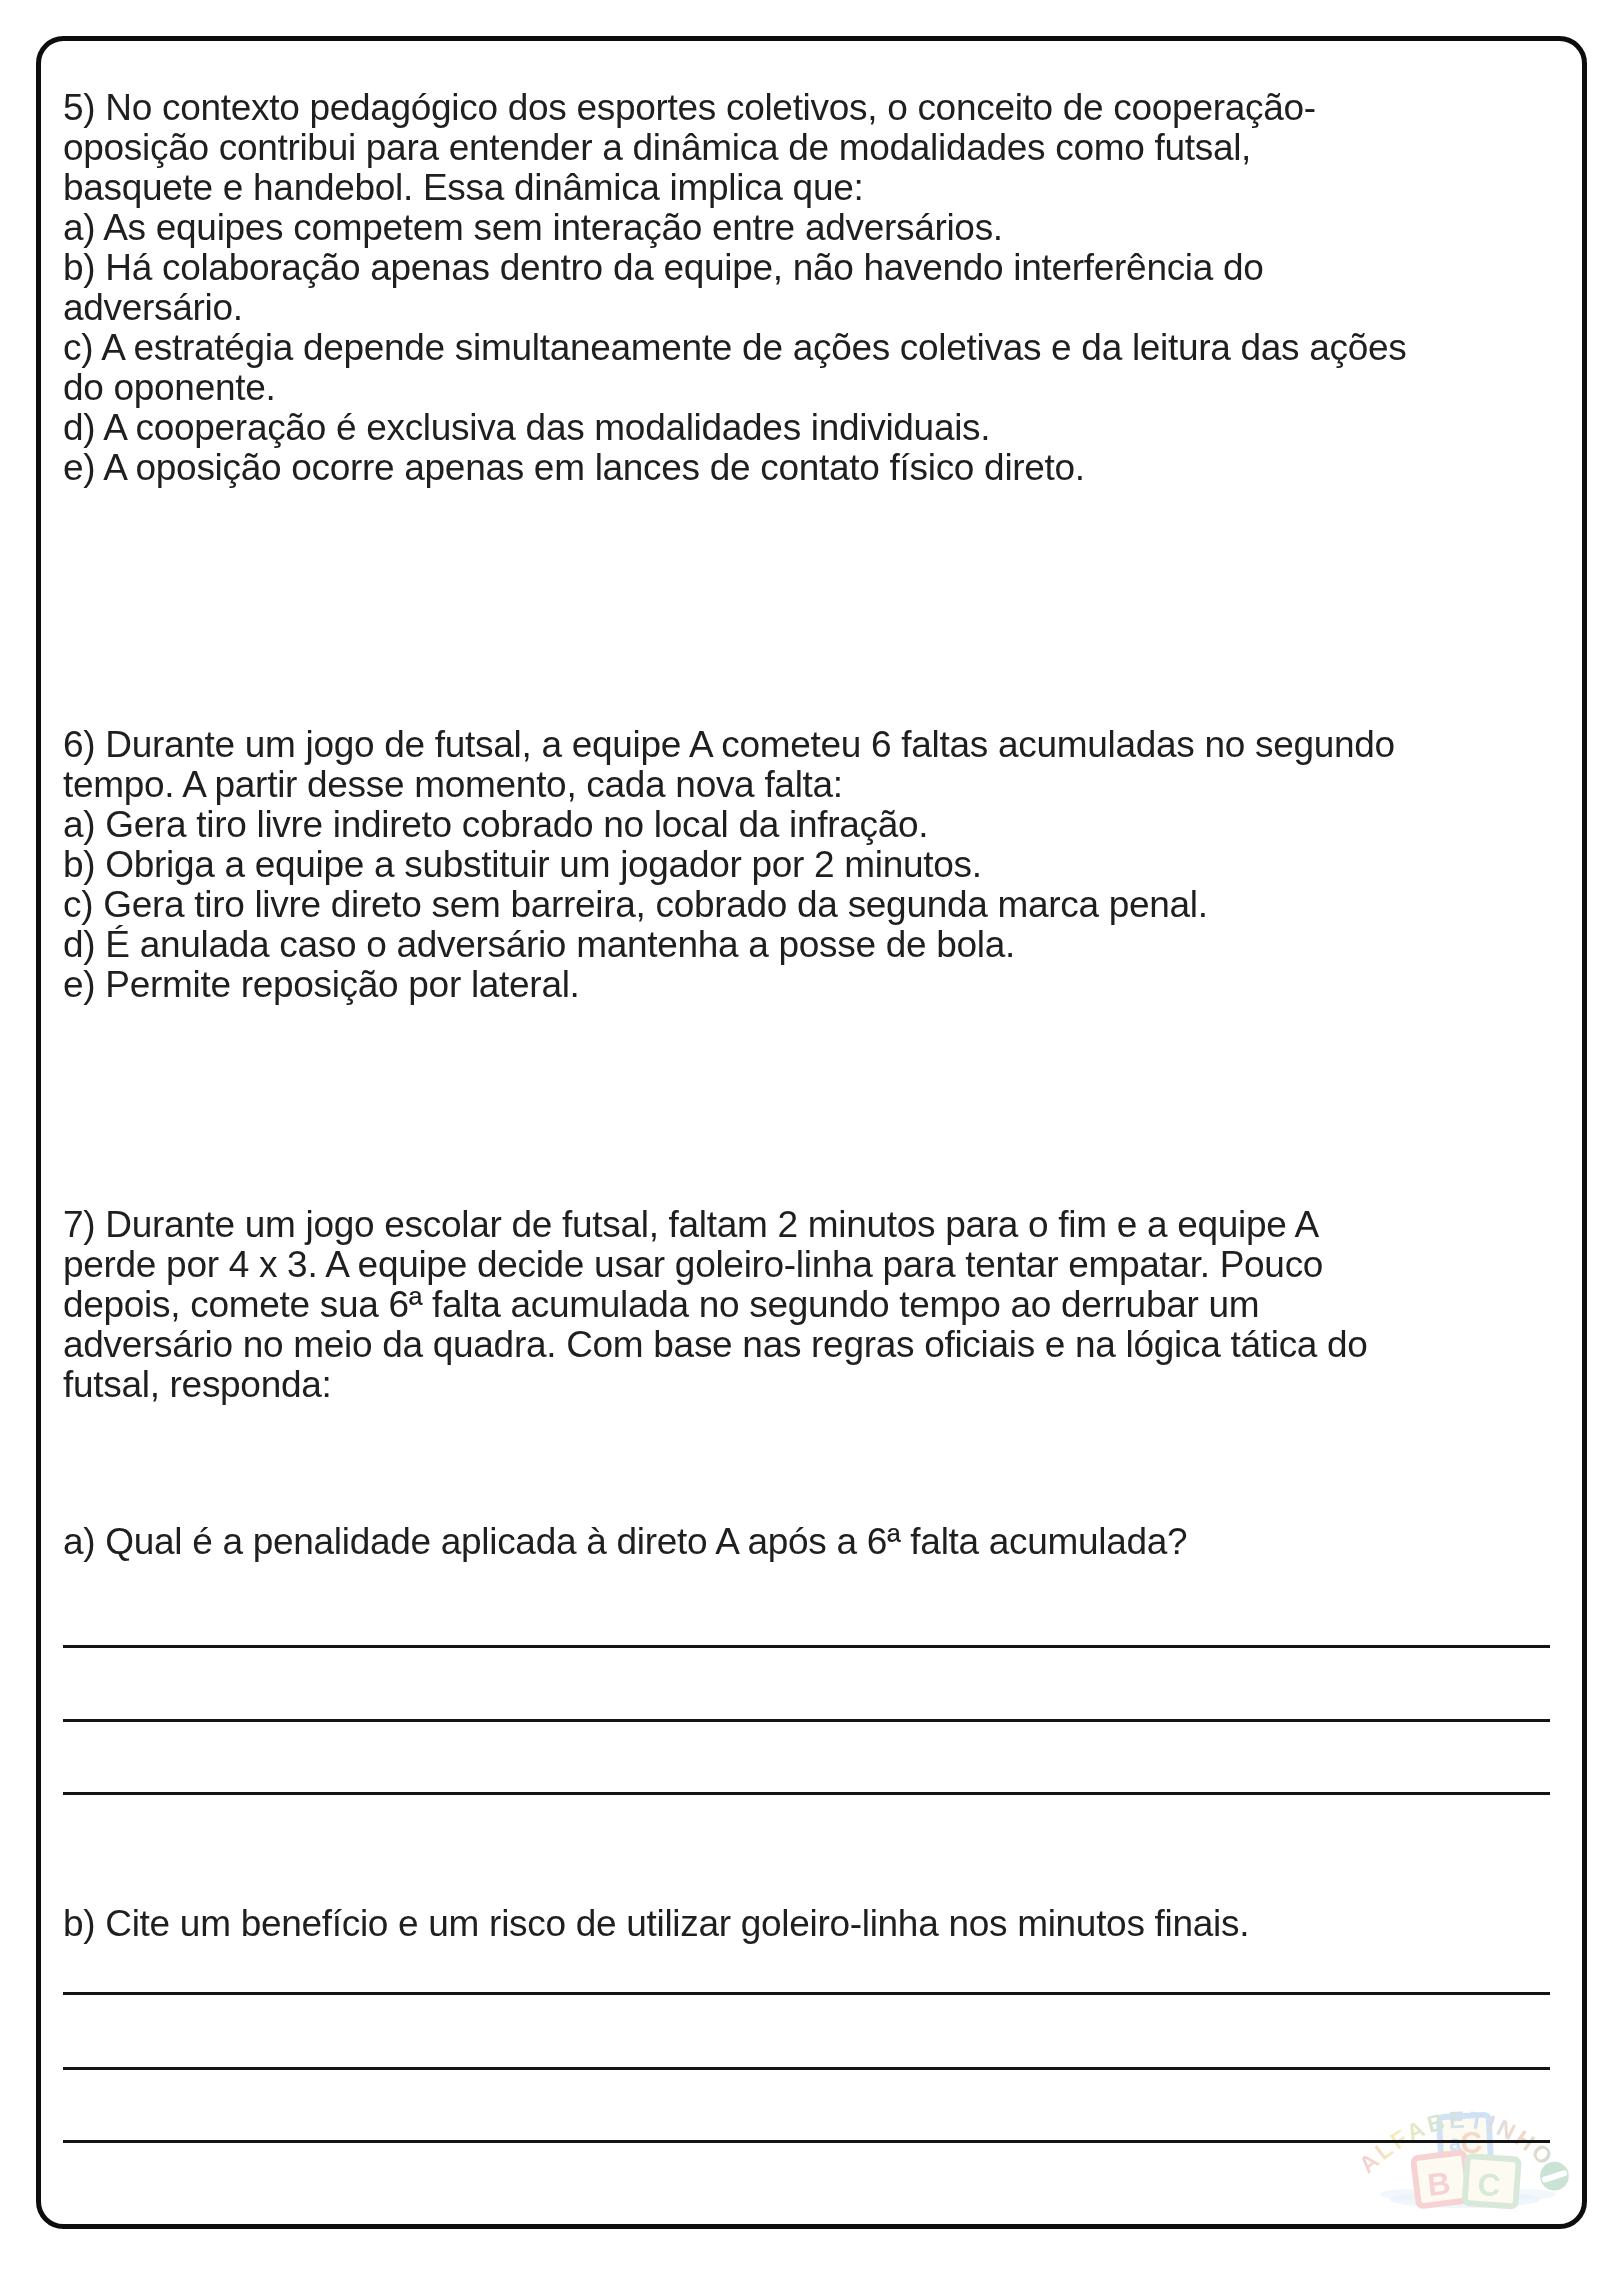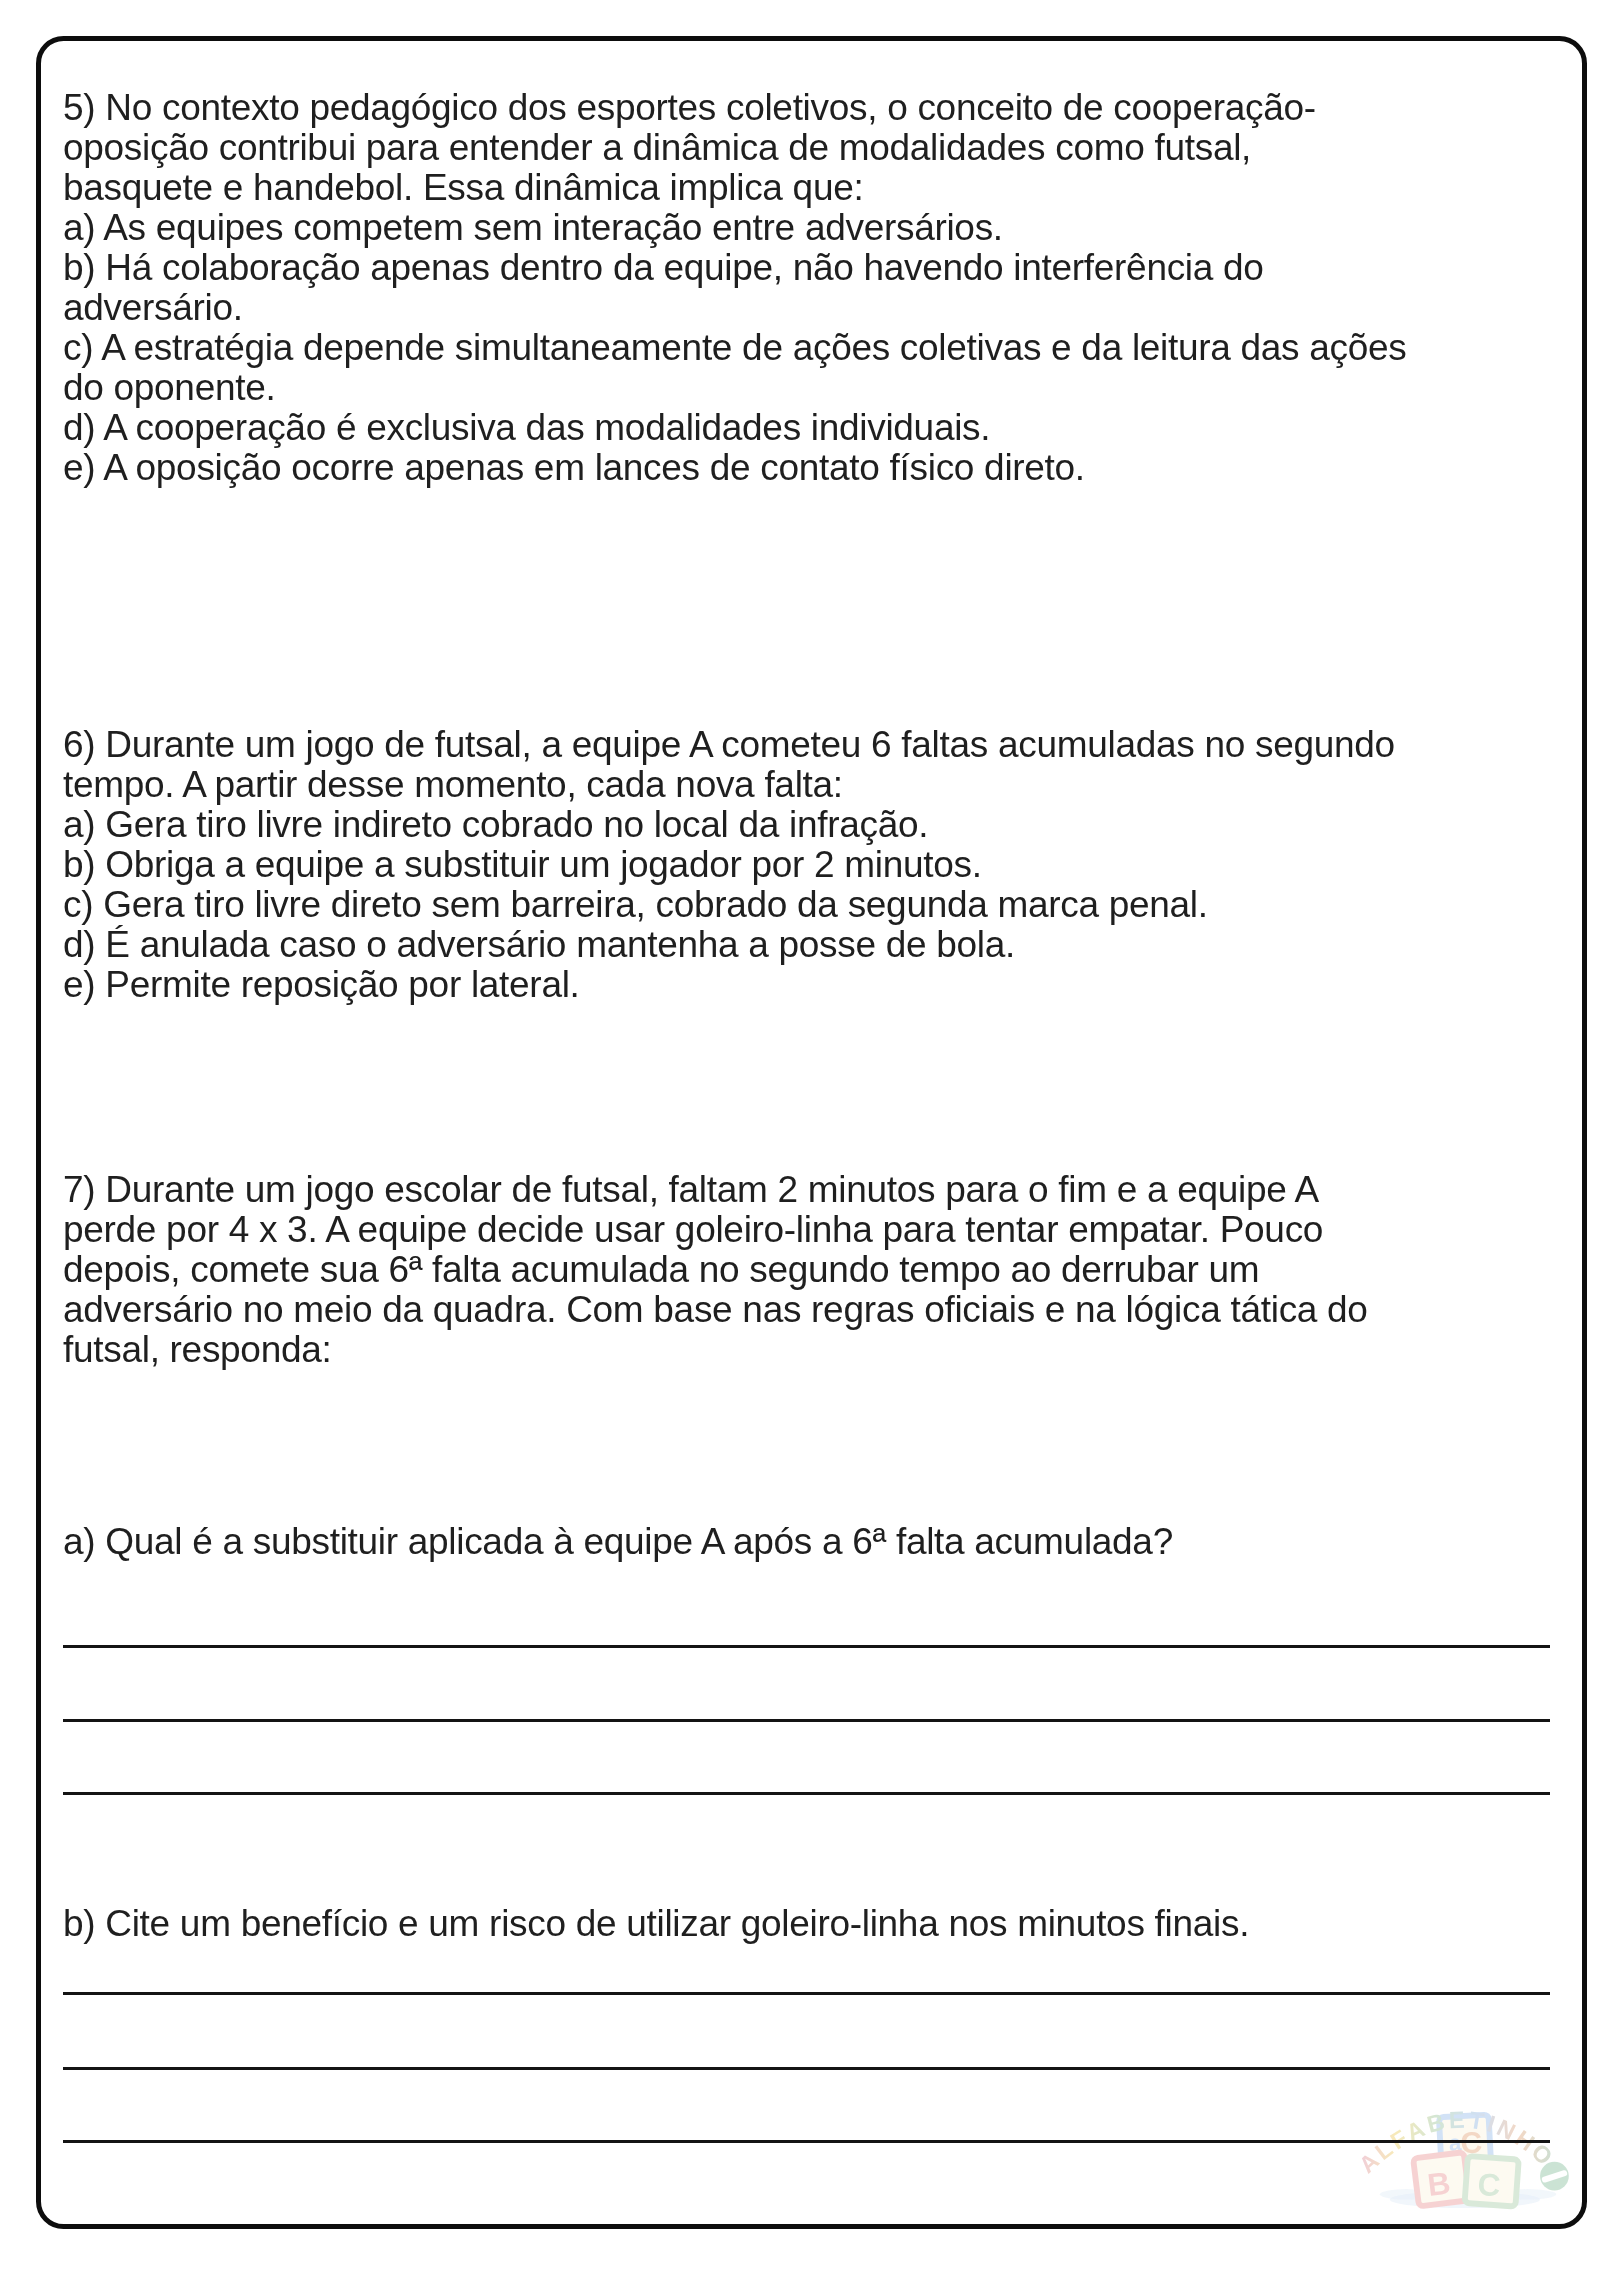--- a/index.html
+++ b/index.html
@@ -30,21 +30,21 @@
     left: 63px;
     white-space: pre;          
     font-size: 37px;
     line-height: 40px;
     letter-spacing: -0.3px;
     color: #1f1f1f;
     font-weight: 400;
   }
   #q5  { top: 88px; }
   #q6  { top: 725px; }
-  #q7  { top: 1170px; }
+  #q7  { top: 1205px; }
   #q7a { top: 1522px; }
   #q7b { top: 1904px; }
   .rule {
     position: absolute;
     left: 63px;
     width: 1487px;
     height: 3.3px;
     background: #141414;
   }
   .rule.a1 { top: 1645px; }
@@ -82,21 +82,21 @@
 a) Gera tiro livre indireto cobrado no local da infração.
 b) Obriga a equipe a substituir um jogador por 2 minutos.
 c) Gera tiro livre direto sem barreira, cobrado da segunda marca penal.
 d) É anulada caso o adversário mantenha a posse de bola.
 e) Permite reposição por lateral.</div>
 <div id="q7" class="tx">7) Durante um jogo escolar de futsal, faltam 2 minutos para o fim e a equipe A
 perde por 4 x 3. A equipe decide usar goleiro-linha para tentar empatar. Pouco
 depois, comete sua 6ª falta acumulada no segundo tempo ao derrubar um
 adversário no meio da quadra. Com base nas regras oficiais e na lógica tática do
 futsal, responda:</div>
-<div id="q7a" class="tx">a) Qual é a substituir aplicada à equipe A após a 6ª falta acumulada?</div>
+<div id="q7a" class="tx">a) Qual é a penalidade aplicada à direto A após a 6ª falta acumulada?</div>
 <div id="q7b" class="tx">b) Cite um benefício e um risco de utilizar goleiro-linha nos minutos finais.</div>
 
 <svg class="watermark" viewBox="0 0 325 205" xmlns="http://www.w3.org/2000/svg" aria-hidden="true">
   <defs>
     <linearGradient id="wmRainbow" x1="0" y1="0" x2="1" y2="0">
       <stop offset="0" stop-color="#d873aa"></stop>
       <stop offset="0.2" stop-color="#ecc94b"></stop>
       <stop offset="0.4" stop-color="#8fbf8f"></stop>
       <stop offset="0.6" stop-color="#85aede"></stop>
       <stop offset="0.8" stop-color="#e09a6a"></stop>

